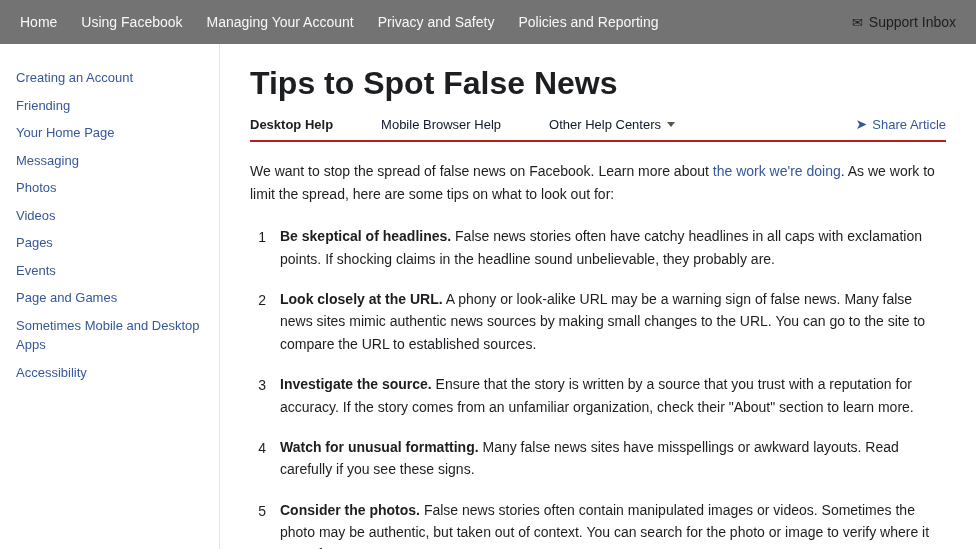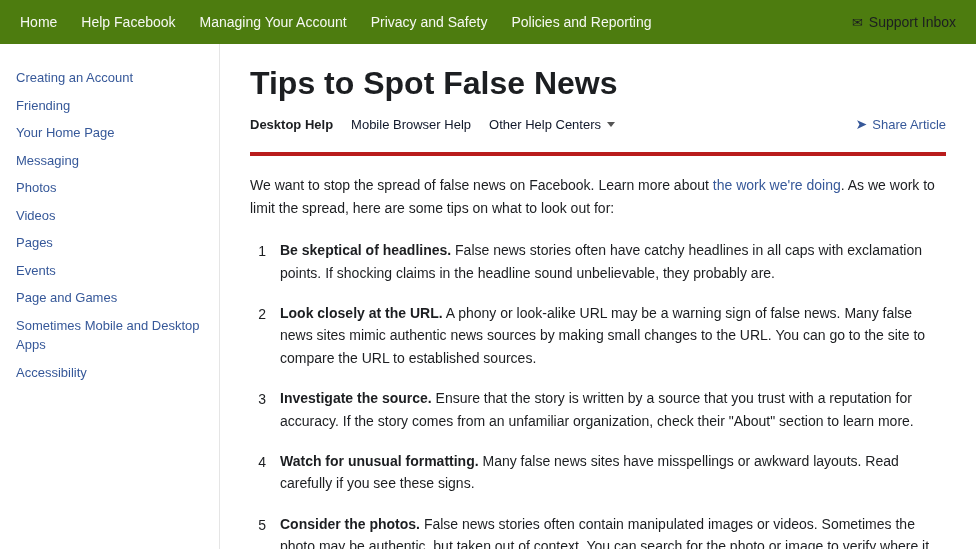--- a/index.html
+++ b/index.html
@@ -1,20 +1,20 @@
 <!DOCTYPE html>
 <html><head>
   <meta charset="utf-8">
   <style>
     * { margin: 0; padding: 0; box-sizing: border-box; }
     body { font-family: Arial, Helvetica, sans-serif; font-size: 14px; color: #1c1e21; background: #fff; }
 
     
     .top-nav {
-      background: #4d7c0f;
+      background: #737373;
       display: flex;
       align-items: center;
       padding: 0 20px;
       height: 44px;
     }
     .top-nav a {
       color: #fff;
       text-decoration: none;
       font-size: 14px;
       margin-right: 24px;
@@ -66,24 +66,25 @@
       font-weight: bold;
       color: #1c1e21;
       margin-bottom: 14px;
       line-height: 1.2;
     }
 
     
     .help-tabs {
       display: flex;
       align-items: center;
-      border-bottom: 4px solid #b91c1c;
+      border-bottom: 2px solid #b91c1c;
       margin-bottom: 18px;
-      padding-bottom: 20px;
+      padding-bottom: 8px;
       position: relative;
+      gap: 30px;
     }
     .help-tabs .tab {
       font-size: 13px;
       color: #0f172a;
       margin-right: 18px;
       cursor: pointer;
       text-decoration: none;
     }
     .help-tabs .tab.active {
       font-weight: bold;
@@ -159,21 +160,21 @@
       border-top: 5px solid #555;
       vertical-align: middle;
       margin-left: 2px;
     }
   </style>
 </head>
 <body>
 
 <nav class="top-nav">
   <a class="nav-item">Home</a>
-  <a class="nav-item">Help Facebook</a>
+  <a class="nav-item">Using Facebook</a>
   <a class="nav-item">Managing Your Account</a>
   <a class="nav-item">Privacy and Safety</a>
   <a class="nav-item">Policies and Reporting</a>
   <div class="support-inbox">
     <span class="envelope">✉</span>
     <span>Support Inbox</span>
   </div>
 </nav>
 
 <div class="layout">

